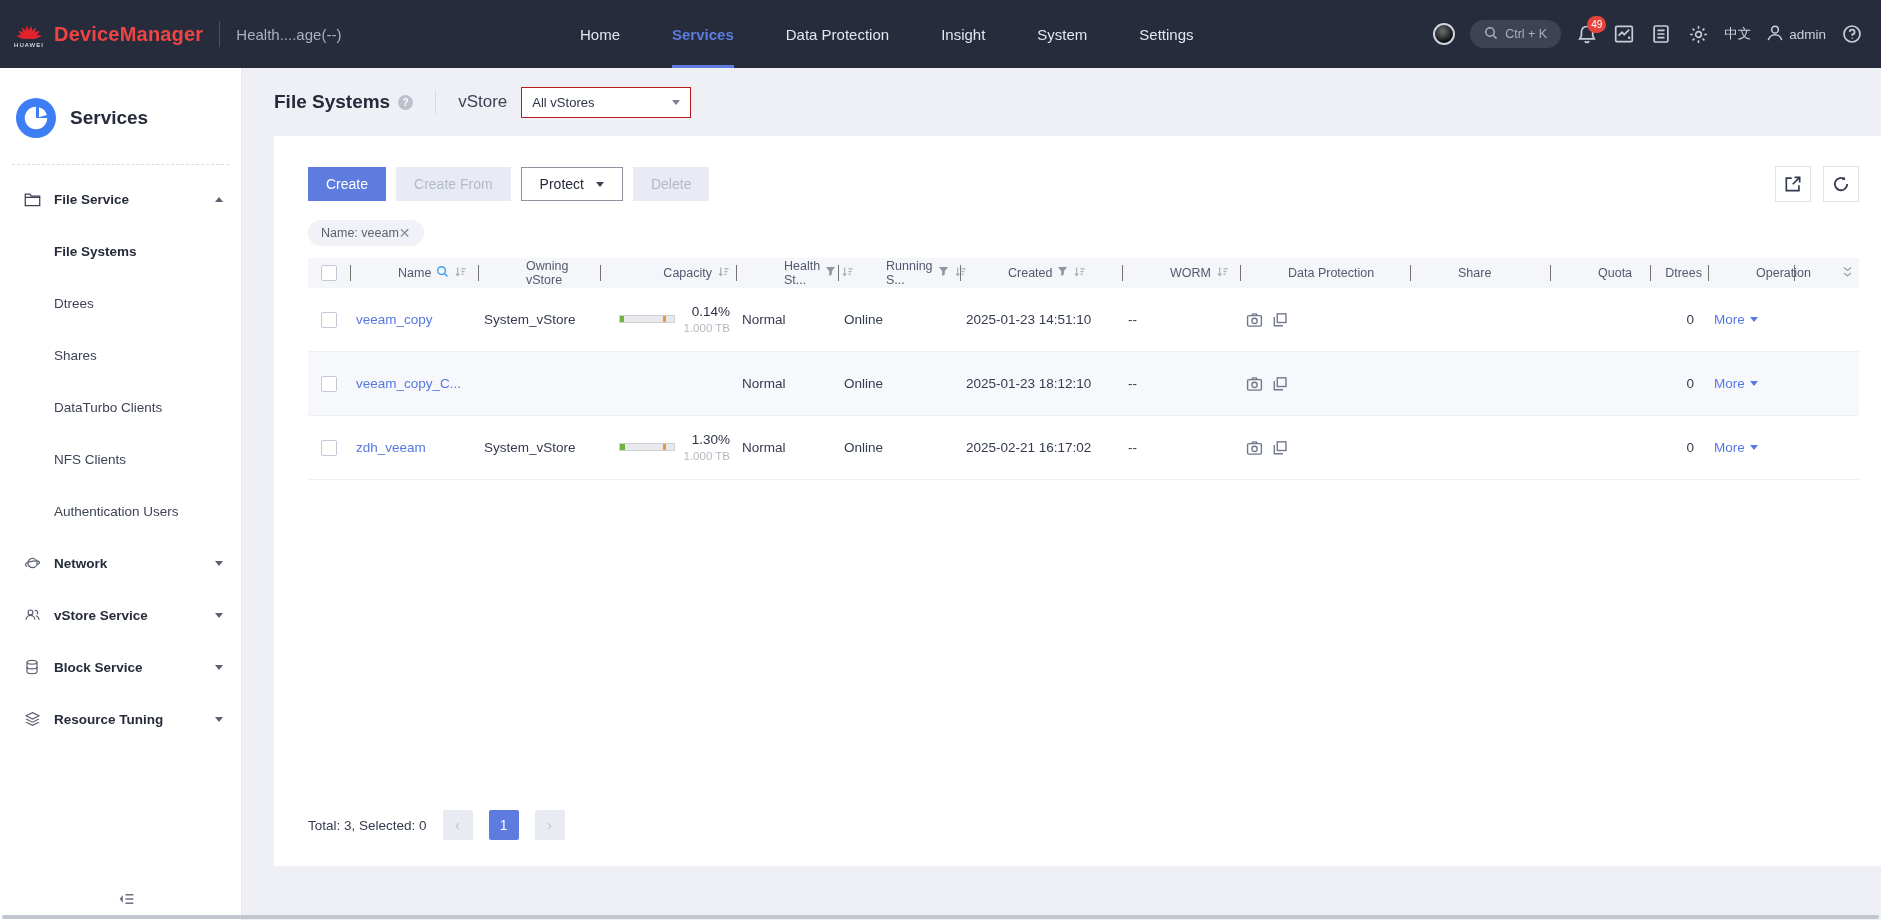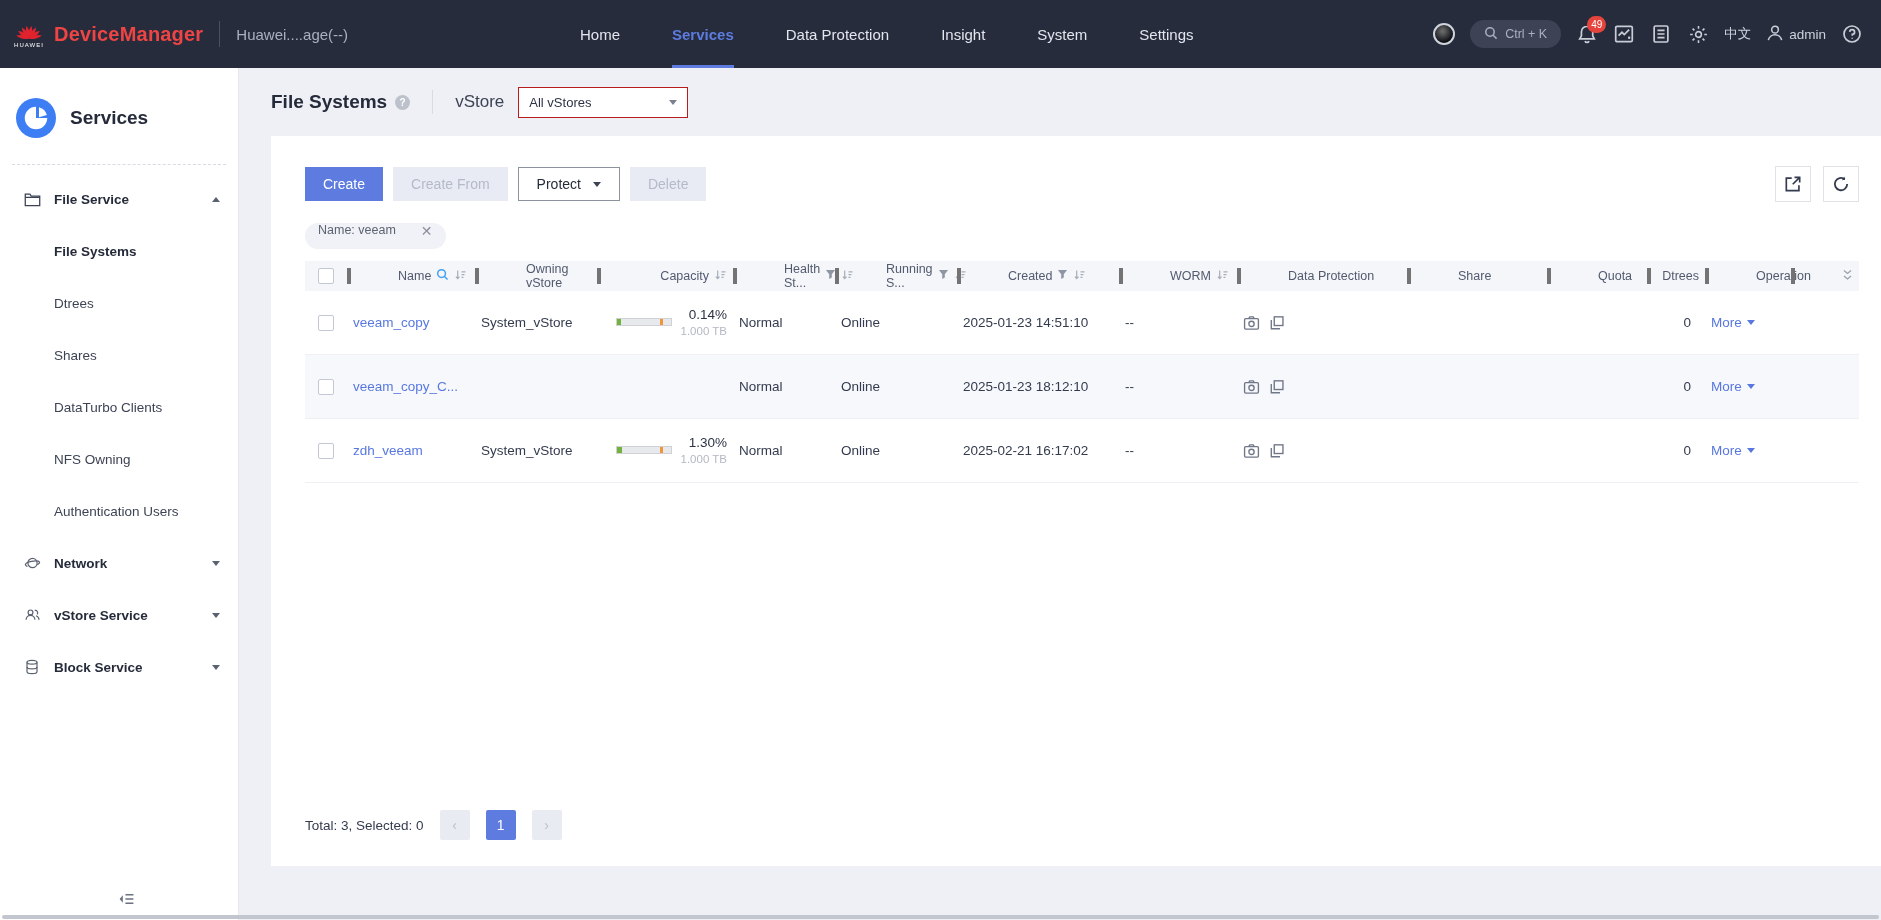--- a/index.html
+++ b/index.html
@@ -65,30 +65,30 @@
   .toolbar { display:flex; align-items:center; gap:10px; }
   .btn { height:34px; padding:0 18px; font-size:14px; border:none; cursor:pointer; font-family:inherit; }
   .btn.primary { background:#5e7ce0; color:#fff; }
   .btn.disabled { background:#e9ebf4; color:#b3bac9; cursor:default; }
   .btn.outline { background:#fff; border:1px solid #8d939e; color:#252b3a; display:flex; align-items:center; gap:12px; }
   .btn.outline .car-dn { border-top-color:#3c4354; }
   .tb-right { margin-left:auto; display:flex; gap:12px; }
   .sq-btn { width:36px; height:36px; border:1px solid #dfe2e8; background:#fff; display:flex; align-items:center; justify-content:center; cursor:pointer; }
 
   .filter-row { margin-top:18px; }
-  .tag { display:inline-flex; align-items:flex-start; gap:25px; background:#f0f2f7; border-radius:13px; height:26px;
+  .tag { display:inline-flex; align-items:center; gap:0; background:#f0f2f7; border-radius:13px; height:26px;
     padding:0 13px; font-size:12.5px; color:#5c6370; }
   .tag .x { color:#8a8f9c; font-size:14px; cursor:pointer; }
 
   
   .tablewrap { margin-top:12px; position:relative; }
   .tgrid { display:grid; grid-template-columns:42px 128px 122px 136px 102px 122px 162px 118px 170px 140px 100px 58px 86px 1fr; align-items:center; }
   .thead { background:#f5f6fa; height:30px; font-size:12.5px; color:#515a6e; }
   .th { display:flex; align-items:center; gap:5px; padding:0 6px; position:relative; height:16px; }
-  .th + .th { border-left:4px solid #737373;padding-left:47px; }
+  .th + .th { border-left:1px solid #737373;padding-left:47px; }
   .trow { height:64px; border-bottom:1px solid #eef0f4; font-size:13.5px; color:#333b4e; }
   .trow.hl { background:#f6f8fc; }
   .td { padding:0 6px; }
   .cb { width:16px; height:16px; border:1px solid #c3c8d4; border-radius:2px; background:#fff; display:inline-block; cursor:pointer; }
   .td.cbcell, .th.cbcell { display:flex; justify-content:center; border-left:none; }
   a.link { color:#5878e0; text-decoration:none; cursor:pointer; }
   .capwrap { display:flex; align-items:center; gap:9px; justify-content:flex-end; }
   .capbar { width:56px; height:8px; background:#e8e9ec; border:1px solid #cfd1d6; position:relative; flex:none; }
   .capbar .fill { position:absolute; left:0; top:0; bottom:0; width:4px; background:#71b33c; }
   .capbar .mark { position:absolute; left:80%; top:0; bottom:0; width:3px; background:#f0953a; }
@@ -128,21 +128,21 @@
           <path d="M0 0 C-2.4 -4.5 -2.4 -9.5 0 -14 C2.4 -9.5 2.4 -4.5 0 0 Z" transform="rotate(33)"></path>
           <path d="M0 0 C-2.4 -4.5 -2.4 -9.5 0 -14 C2.4 -9.5 2.4 -4.5 0 0 Z" transform="rotate(55)"></path>
           <path d="M0 0 C-2.4 -4.5 -2.4 -9.5 0 -14 C2.4 -9.5 2.4 -4.5 0 0 Z" transform="rotate(77)"></path>
         </g>
       </svg>
       <span class="hw-txt">HUAWEI</span>
     </span>
     <span class="brand-name">DeviceManager</span>
   </div>
   <div class="brand-sep"></div>
-  <div class="device-name">Huawei....age(--)</div>
+  <div class="device-name">Health....age(--)</div>
 
   <div class="nav">
     <div class="nav-item">Home</div>
     <div class="nav-item active">Services</div>
     <div class="nav-item">Data Protection</div>
     <div class="nav-item">Insight</div>
     <div class="nav-item">System</div>
     <div class="nav-item">Settings</div>
   </div>
 
@@ -235,21 +235,21 @@
       <div class="mi child">
           <span class="lbl">Dtrees</span>
         </div>
       <div class="mi child">
           <span class="lbl">Shares</span>
         </div>
       <div class="mi child">
           <span class="lbl">DataTurbo Clients</span>
         </div>
       <div class="mi child">
-          <span class="lbl">NFS Owning</span>
+          <span class="lbl">NFS Clients</span>
         </div>
       <div class="mi child">
           <span class="lbl">Authentication Users</span>
         </div>
 
       <div class="mi group">
         <span class="micon">
           <svg width="17" height="16" viewBox="0 0 16 16" fill="none" stroke="#5a6170" stroke-width="1.2">
             <circle cx="8" cy="8" r="4.6"></circle>
             <path d="M3 11.5C1.4 10.9.6 10.1 1 9.2 1.7 7.6 5 6.5 8.8 6.1c3-.3 5.6 0 6.2 1 .4.8-.6 1.8-2.3 2.6"></path>
@@ -271,20 +271,31 @@
       </div>
       <div class="mi group">
         <span class="micon">
           <svg width="16" height="16" viewBox="0 0 16 16" fill="none" stroke="#5a6170" stroke-width="1.2">
             <ellipse cx="8" cy="3.2" rx="5" ry="1.9"></ellipse>
             <path d="M3 3.2v9.6c0 1 2.2 1.9 5 1.9s5-.9 5-1.9V3.2"></path>
             <path d="M3 8c0 1 2.2 1.9 5 1.9S13 9 13 8"></path>
           </svg>
         </span>
         <span class="lbl">Block Service</span>
+        <span class="car-dn"></span>
+      </div>
+      <div class="mi group">
+        <span class="micon">
+          <svg width="17" height="16" viewBox="0 0 16 16" fill="none" stroke="#5a6170" stroke-width="1.2">
+            <path d="M8 1.6 14.4 4.8 8 8 1.6 4.8Z"></path>
+            <path d="M1.6 8 8 11.2 14.4 8"></path>
+            <path d="M1.6 11.2 8 14.4l6.4-3.2"></path>
+          </svg>
+        </span>
+        <span class="lbl">Resource Tuning</span>
         <span class="car-dn"></span>
       </div>
     </div>
 
     <div class="collapse-btn">
       <svg width="17" height="14" viewBox="0 0 16 13" fill="none" stroke="#6a7180" stroke-width="1.4">
         <path d="M4.5 3 1.5 6.5 4.5 10" fill="#6a7180" stroke="none"></path>
         <path d="M7 2.5h7.5M7 6.5h7.5M7 10.5h7.5"></path>
       </svg>
     </div>

